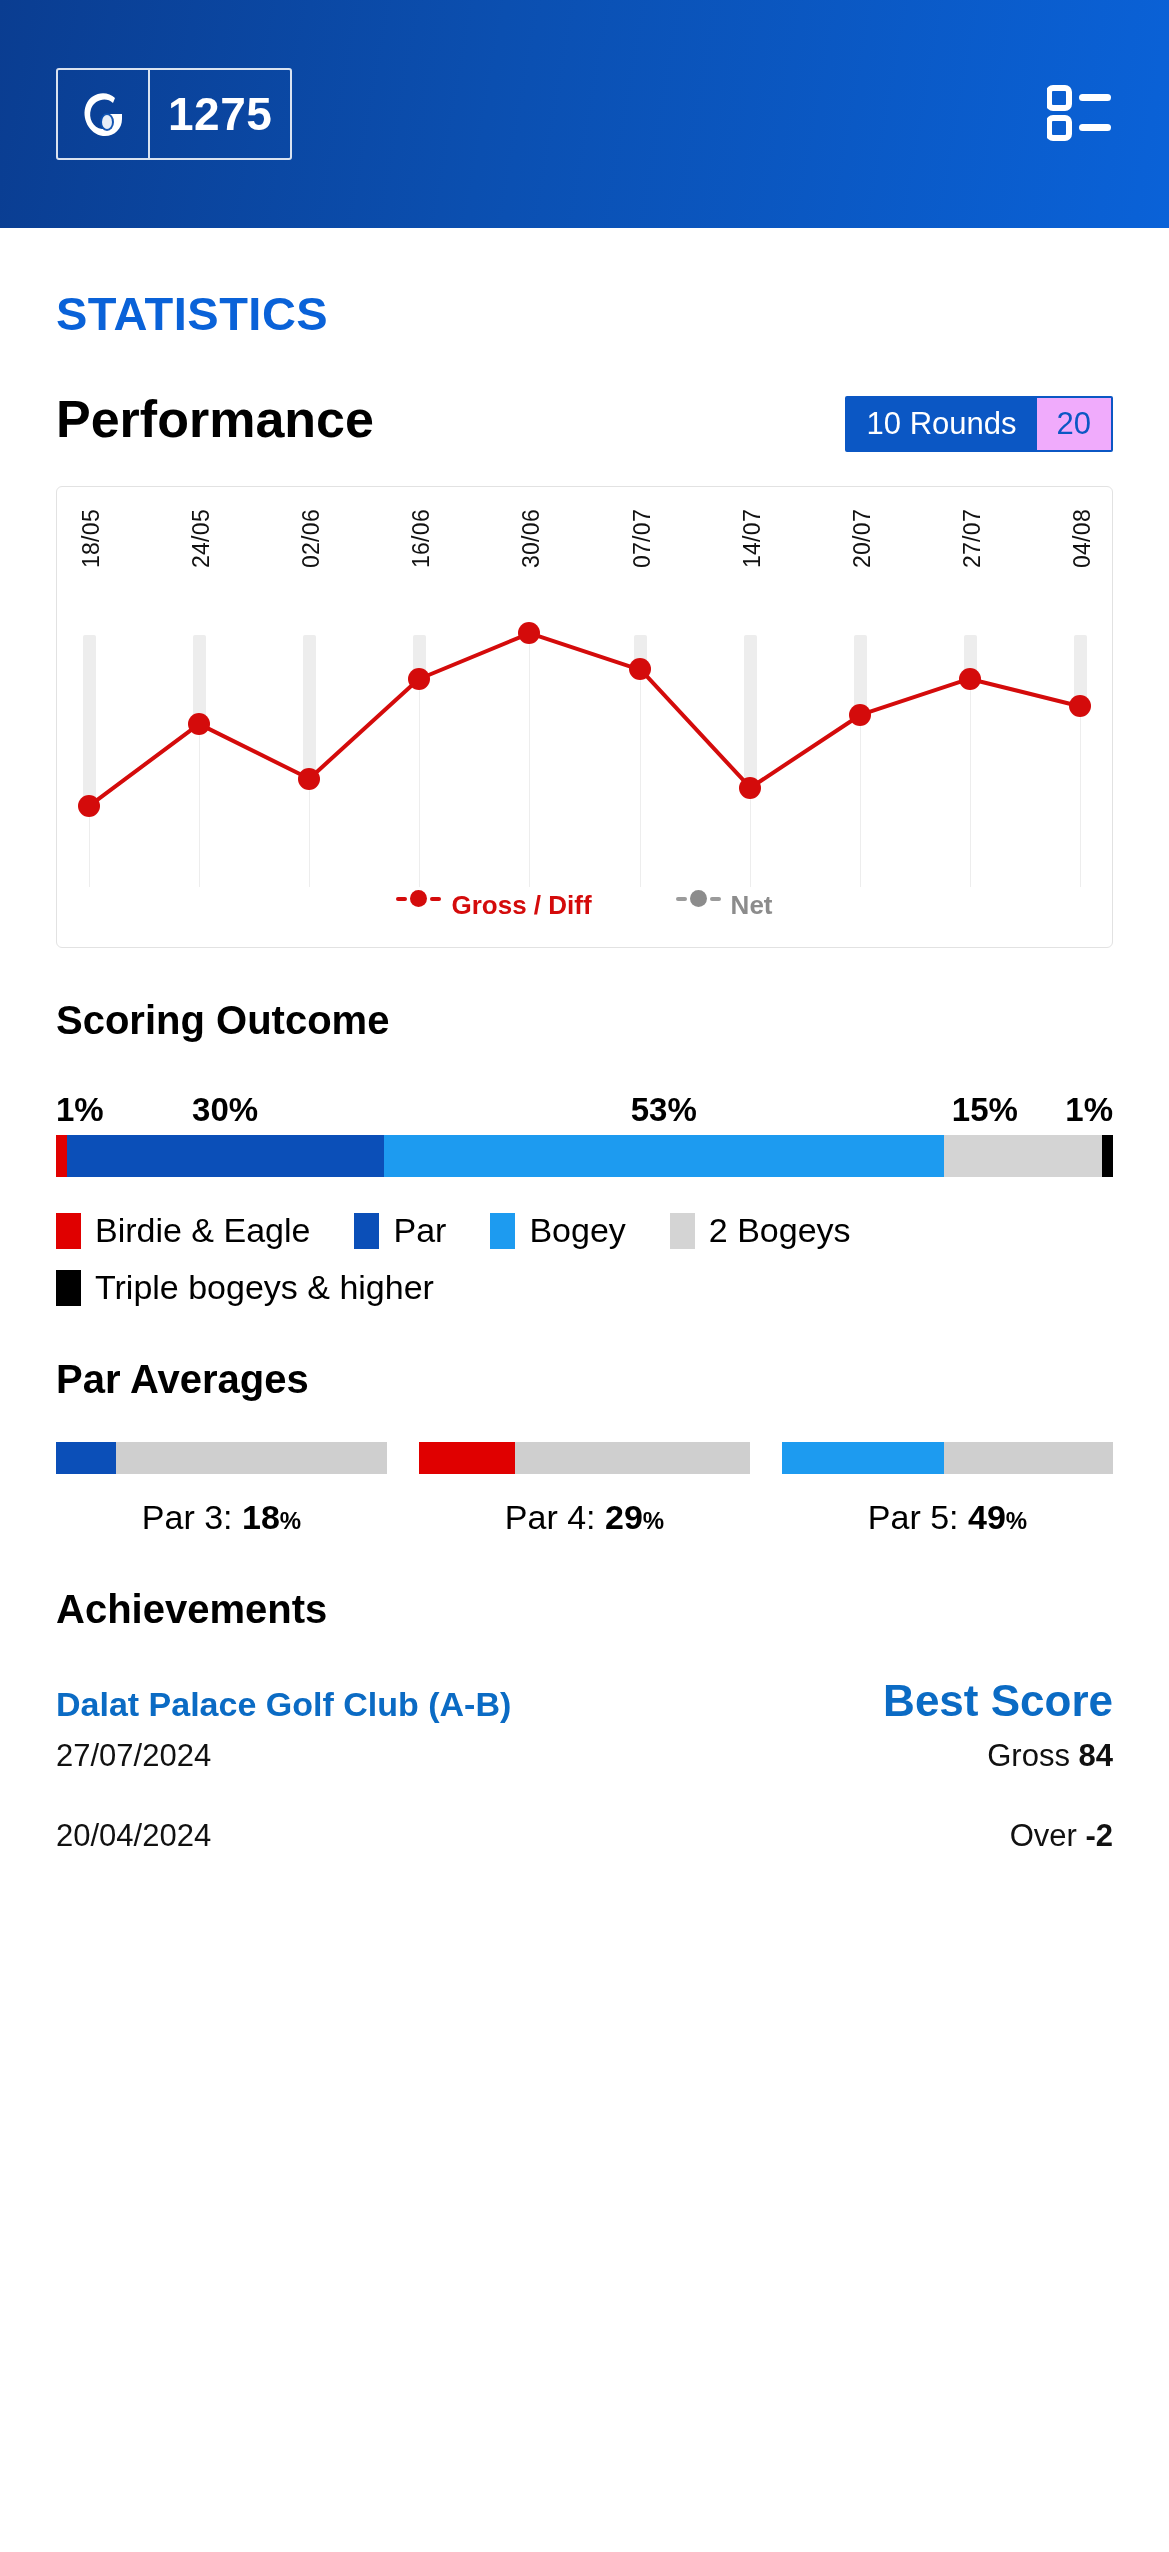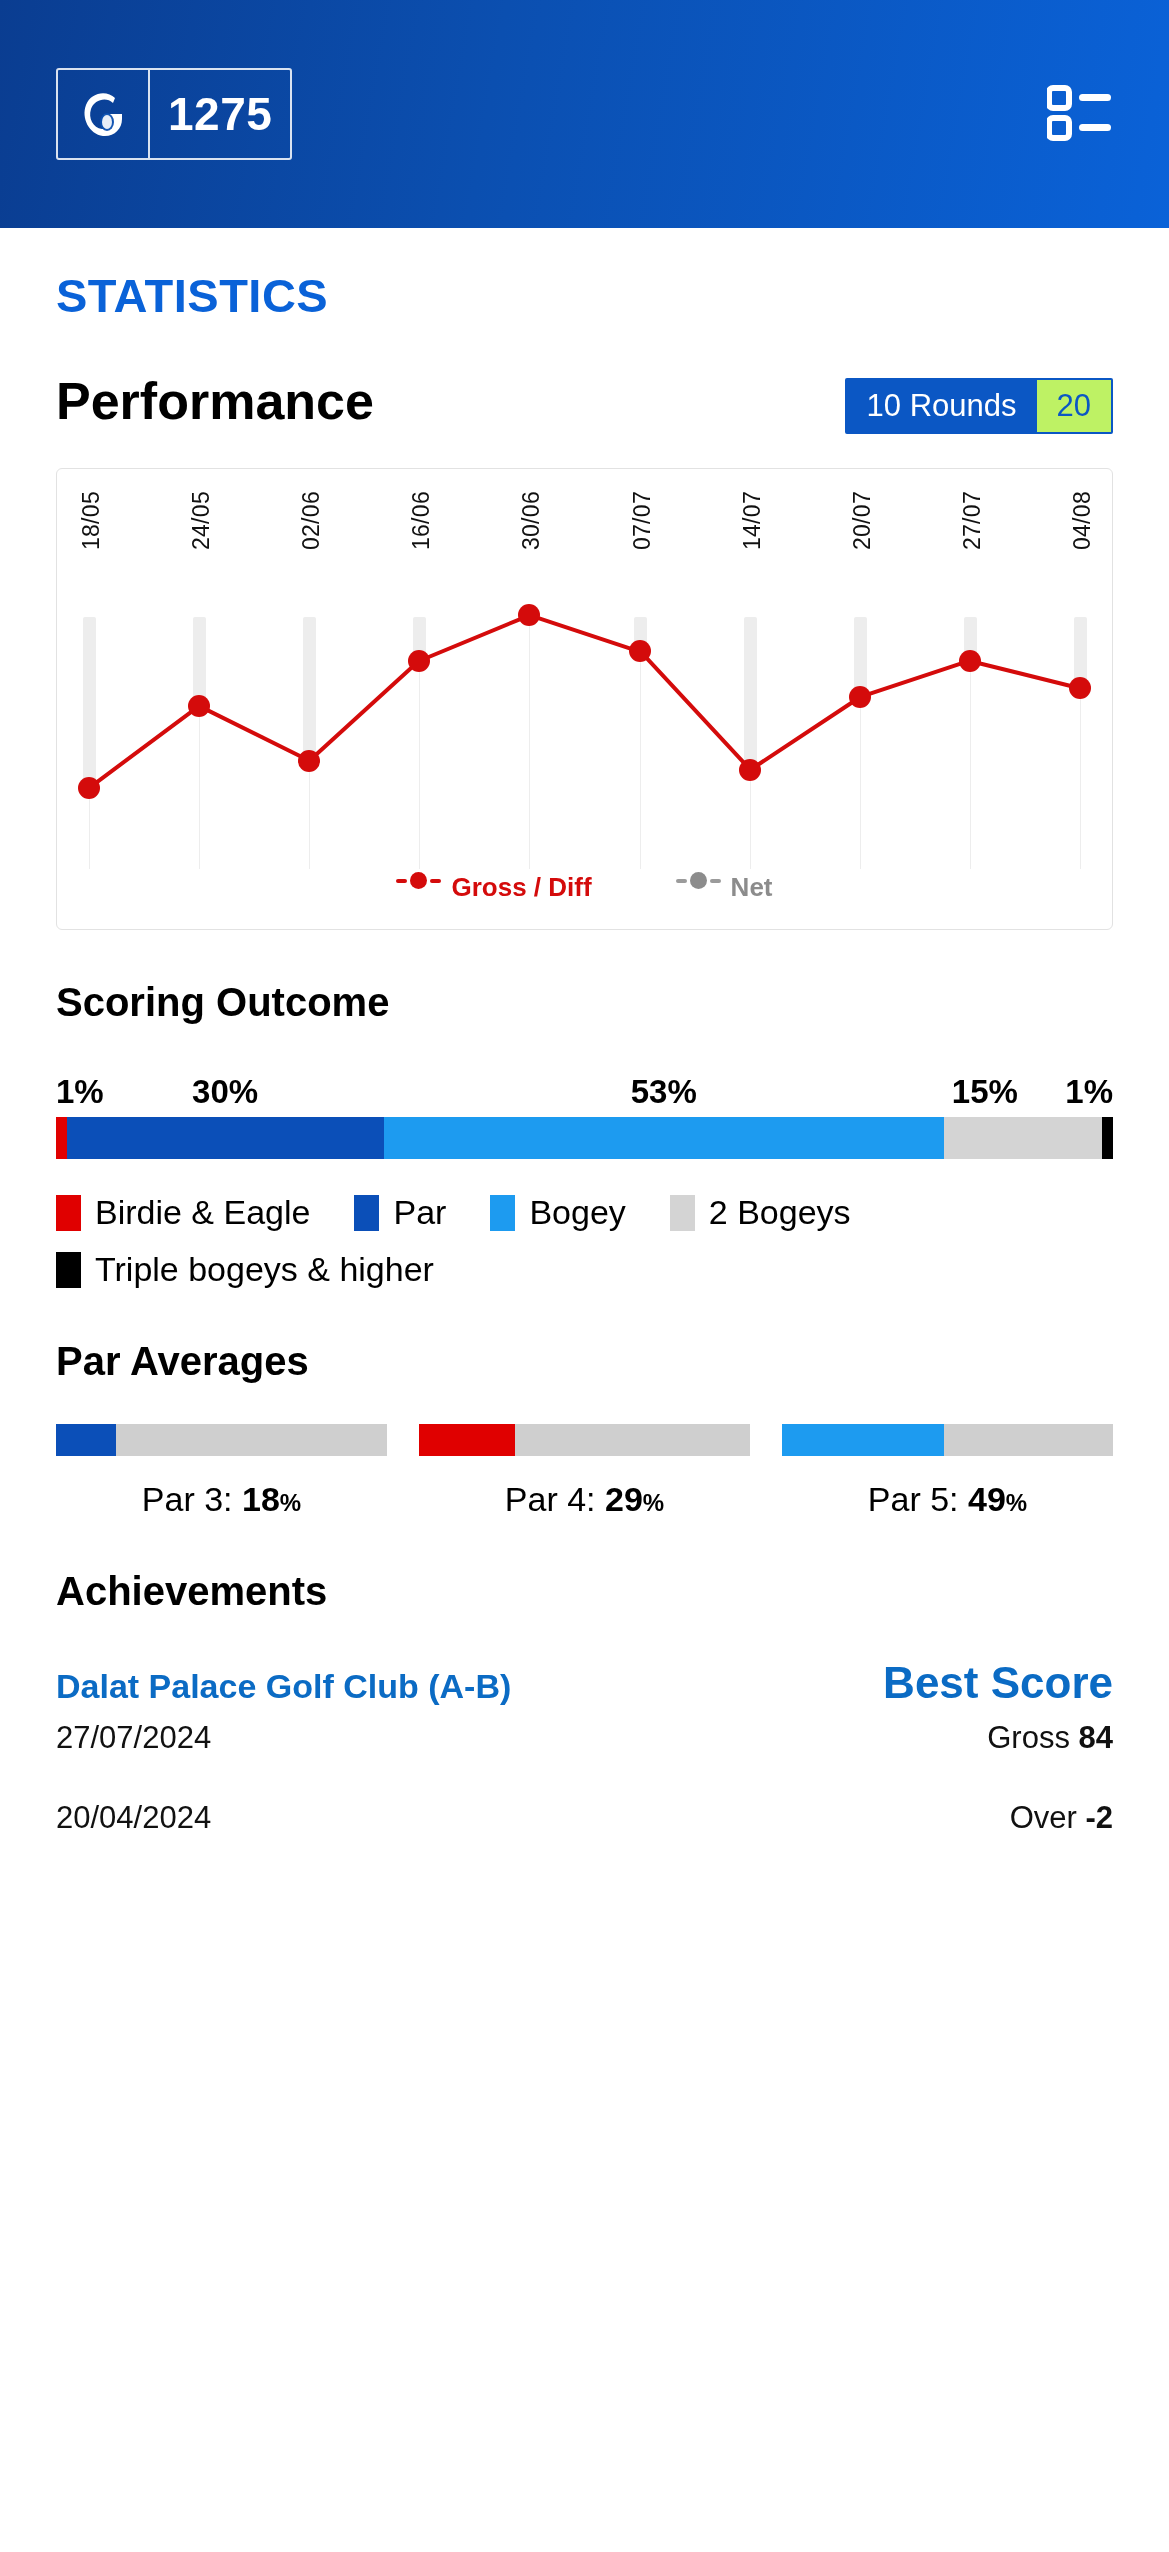--- a/index.html
+++ b/index.html
@@ -49,21 +49,21 @@
   .list-icon { display: block; }
 
   
   .page { padding: 0 56px 40px 56px; }
 
   .page-title {
     color: #0a62d8;
     font-size: 47px;
     font-weight: 700;
     letter-spacing: .5px;
-    margin-top: 40px;
+    margin-top: 58px;
   }
 
   .section-row {
     display: flex;
     align-items: center;
     justify-content: space-between;
     margin-top: 44px;
   }
   .section-title {
     font-size: 52px;
@@ -83,21 +83,21 @@
   .rounds-opt {
     display: flex;
     align-items: center;
     justify-content: center;
     font-size: 31px;
     font-weight: 400;
     padding: 0 20px;
     cursor: pointer;
   }
   .rounds-opt.active { background: #0b57c4; color: #ffffff; }
-  .rounds-opt.inactive { background: #bef264; color: #0b57c4; }
+  .rounds-opt.inactive { background: #f0abfc; color: #0b57c4; }
 
   
   .chart-card {
     margin-top: 34px;
     border: 1px solid #e2e2e2;
     border-radius: 6px;
     background: #fff;
     height: 462px;
     position: relative;
     overflow: hidden;

